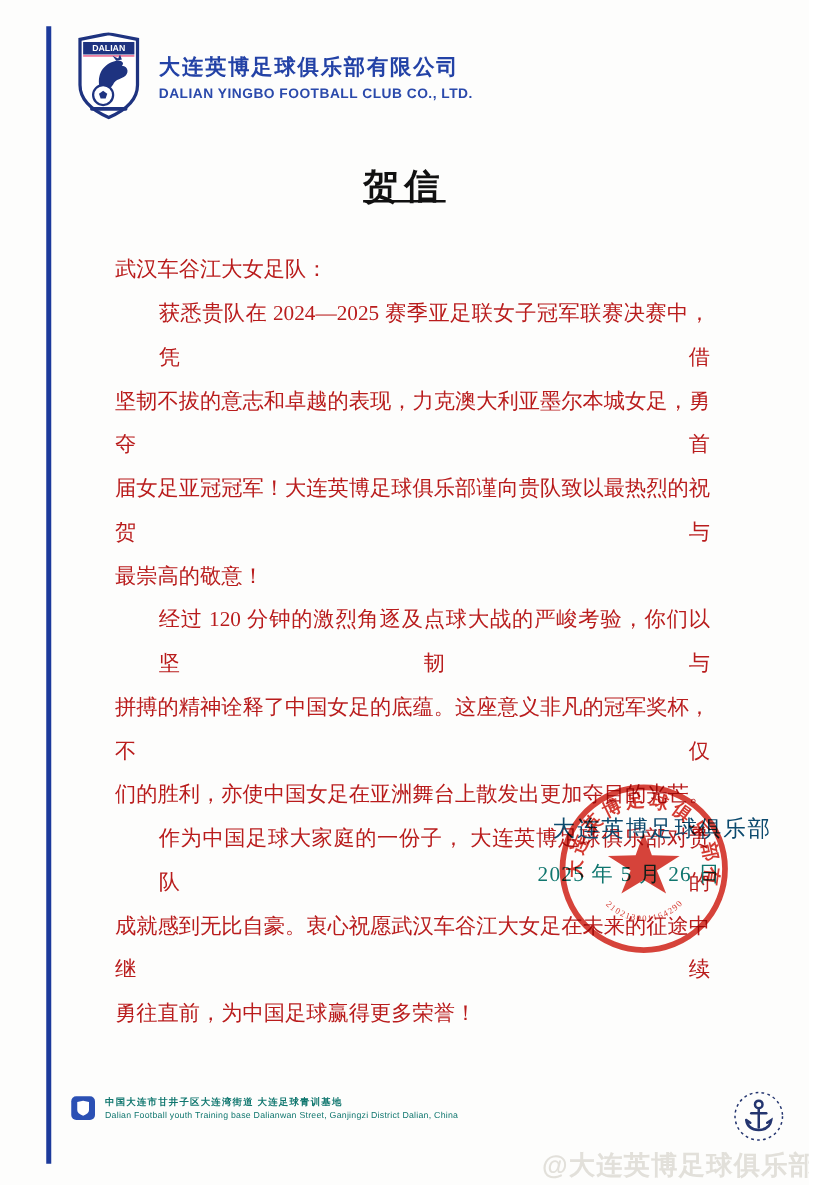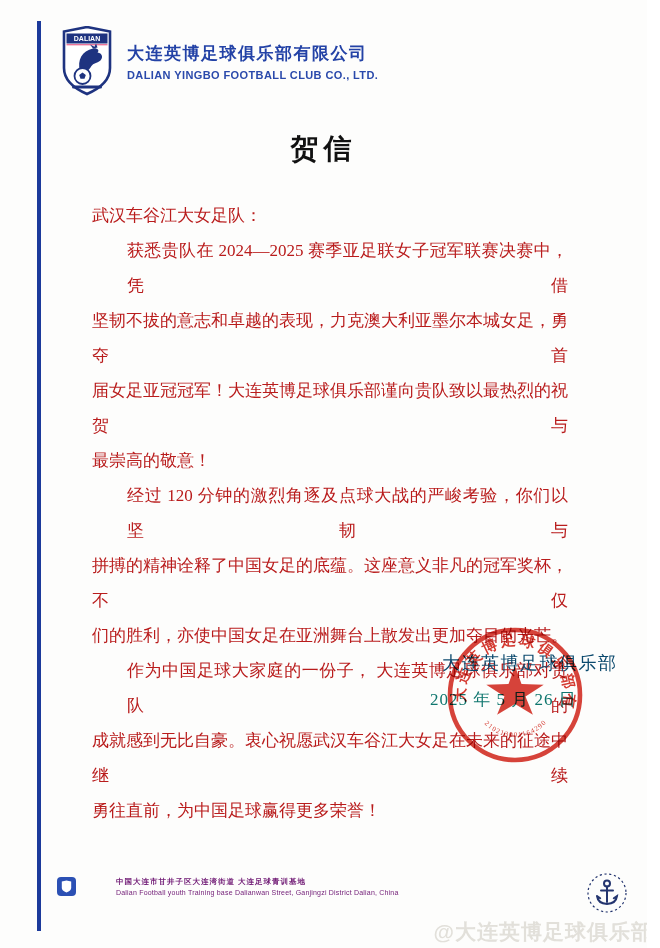--- a/index.html
+++ b/index.html
@@ -12,41 +12,41 @@
 
   
   .header { position:absolute; left:60px; top:26px; display:flex; align-items:flex-start; }
   .badge { width:54px; height:70px; flex:0 0 auto; }
   .header-titles { margin-left:13px; padding-top:16px; font-family:"Liberation Sans","DejaVu Sans",sans-serif; }
   .org-cn { font-size:17px; font-weight:bold; color:#2342a6; letter-spacing:1.5px; }
   .org-en { font-size:11px; font-weight:bold; color:#2a49ab; letter-spacing:0.4px; margin-top:4px; }
 
   
   .letter-title { position:absolute; left:0; top:130px; width:100%; text-align:center;
-                  font-size:28px; font-weight:bold; letter-spacing:5px; color:#111; }
+                  font-size:28px; font-weight:bold; letter-spacing:5px; color:#111;text-decoration:underline; }
 
   
   .letter-body { position:absolute; left:92px; top:198px; width:476px;
                  font-size:17px; line-height:35px; color:#b91c1c; }
   .salutation { text-align:left; }
   .line { text-align:justify; text-align-last:justify; }
   .line.indent { padding-left:35px; }
   .line.short { text-align-last:left;font-family:Liberation Serif, serif; }
 
   
   .signature-org  { position:absolute; left:442px; top:651px; font-size:18px; letter-spacing:1.5px; color:#0c4a6e; z-index:2; }
   .signature-date { position:absolute; left:430px; top:688px; font-size:17px; letter-spacing:1px; color:#0f766e; z-index:2; }
   .seal { position:absolute; left:427px; top:615px; width:176px; height:164px; z-index:3;
           mix-blend-mode:multiply; opacity:0.92; }
 
   
   .footer { position:absolute; left:57px; top:877px; display:flex; align-items:flex-start; gap:8px; }
   .footer-icon { width:19px; height:19px; border-radius:4px; background:#2b50b4;
                  display:flex; align-items:center; justify-content:center; }
-  .footer-text { font-family:"Liberation Sans","DejaVu Sans",sans-serif; color:#701a75;margin-left:32px; }
+  .footer-text { font-family:"Liberation Sans","DejaVu Sans",sans-serif; color:#0f766e; }
   .addr-cn { font-size:7.5px; font-weight:bold; letter-spacing:1px; line-height:10px; }
   .addr-en { font-size:7px; line-height:10px; margin-top:1px; letter-spacing:0.2px; }
 
   
   .anchor-emblem { position:absolute; left:585px; top:871px; width:44px; height:44px; }
 
   
   .watermark { position:absolute; right:-6px; bottom:2px; font-size:21px; font-weight:bold;
                font-family:"Liberation Sans","DejaVu Sans",sans-serif;
                color:rgba(186,180,168,0.40); letter-spacing:1px; white-space:nowrap; }

